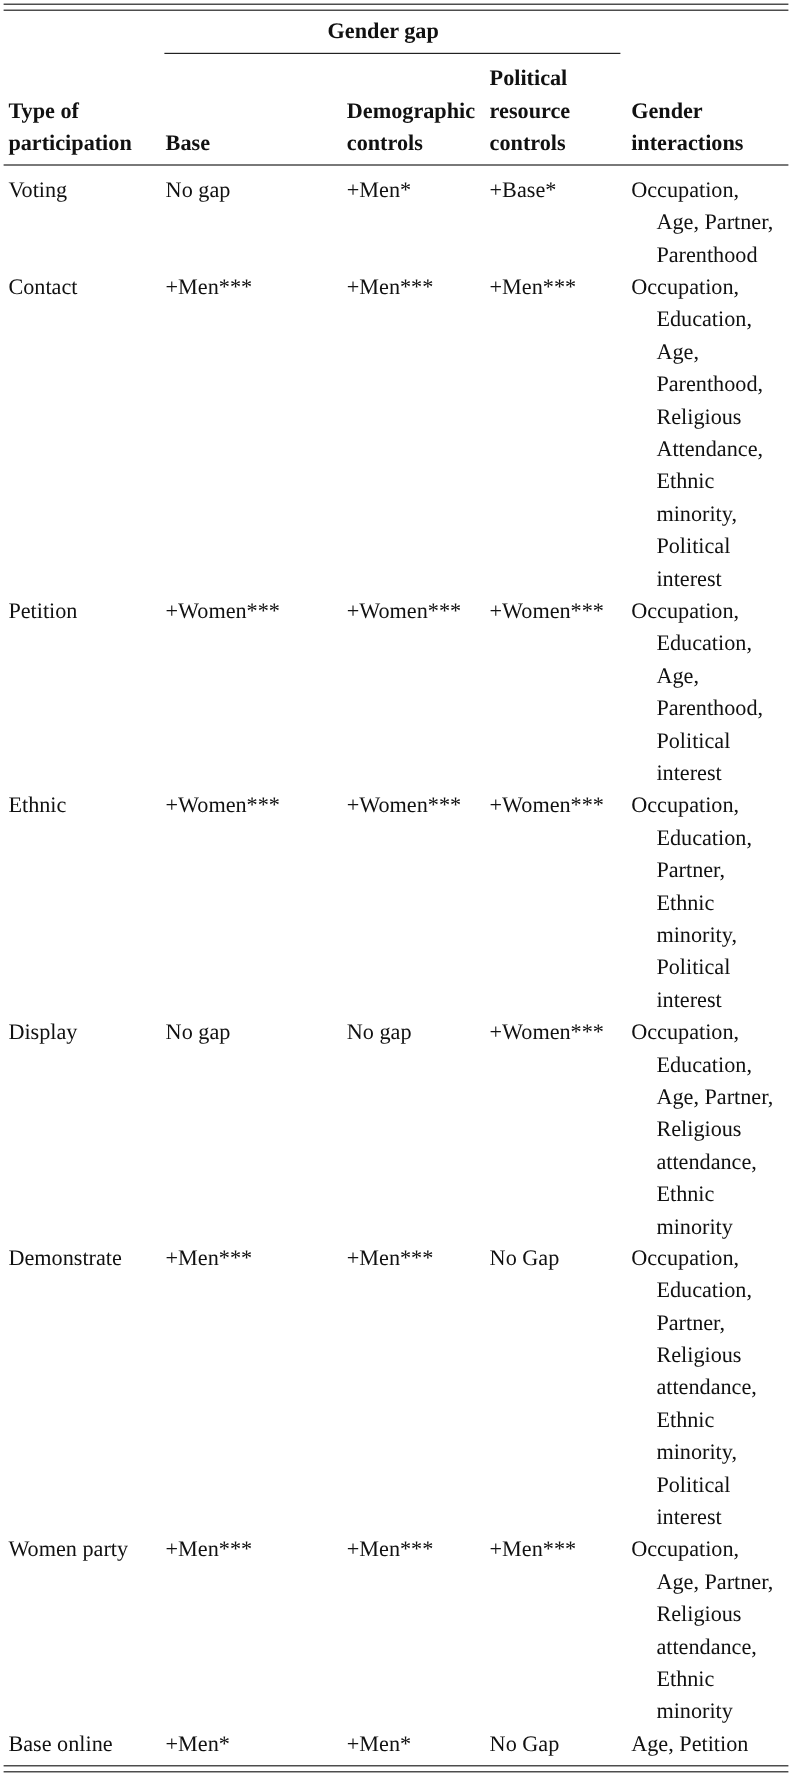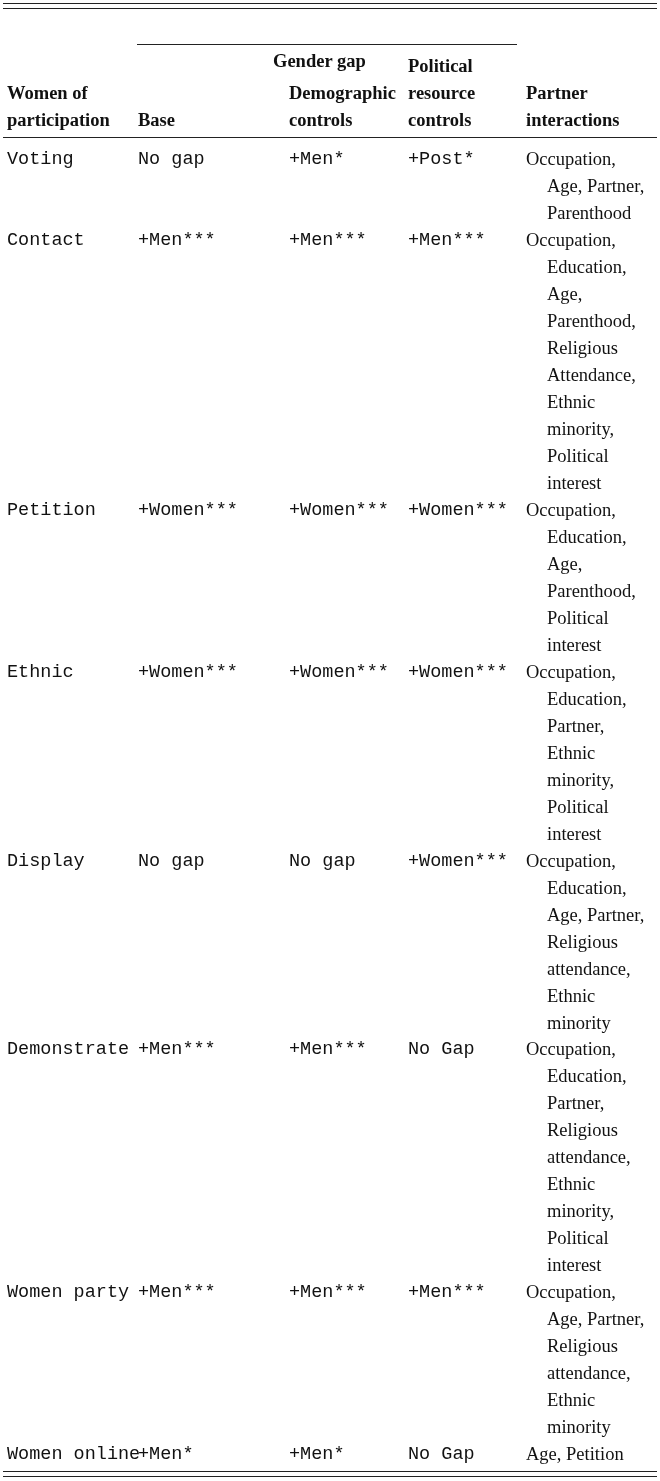--- a/index.html
+++ b/index.html
@@ -1,54 +1,54 @@
 <!DOCTYPE html>
 <html><head>
 <meta charset="utf-8">
 <style>
   html, body { margin: 0; padding: 0; background: #ffffff; }
   body { width: 660px; height: 1481px; position: relative; overflow: hidden;
          font-family: "Liberation Serif", serif; color: #111; font-size: 18.5px; }
   .rule { position: absolute; left: 3px; right: 3px; height: 0; border-top: 1.6px solid #222; }
   .span-rule { position: absolute; left: 137px; width: 380px; border-top: 1.3px solid #222; height:0; }
   .hdr { position: absolute; font-weight: bold; line-height: 27px; }
-  .cell { position: absolute; line-height: 27px; white-space: nowrap; font-family: Liberation Mono, monospace; }
+  .cell { position: absolute; line-height: 27px; white-space: nowrap; }
   .c0 { left: 7px; } .c1 { left: 138px; } .c2 { left: 289px; } .c3 { left: 408px; } .c4 { left: 526px; }
   .interactions { position: absolute; left: 526px; line-height: 27px; }
   .interactions div { white-space: nowrap; }
   .interactions div + div { padding-left: 21px; font-family: Liberation Serif, serif; }
 </style>
 </head>
 <body>
 
 <div>
   <div class="rule" style="top:3px"></div>
   <div class="rule" style="top:8px"></div>
 
-  <div class="hdr" style="left:273px; top:14px;margin-top:34px;">Gender gap</div>
+  <div class="hdr" style="left:273px; top:14px;">Gender gap</div>
   <div class="span-rule" style="top:44px"></div>
 
-  <div class="hdr c0" style="top:80px">Women of</div>
+  <div class="hdr c0" style="top:80px">Type of</div>
   <div class="hdr c0" style="top:107px">participation</div>
   <div class="hdr c1" style="top:107px">Base</div>
   <div class="hdr c2" style="top:80px">Demographic</div>
   <div class="hdr c2" style="top:107px">controls</div>
   <div class="hdr c3" style="top:53px">Political</div>
   <div class="hdr c3" style="top:80px">resource</div>
   <div class="hdr c3" style="top:107px">controls</div>
-  <div class="hdr c4" style="top:80px">Partner</div>
+  <div class="hdr c4" style="top:80px">Gender</div>
   <div class="hdr c4" style="top:107px">interactions</div>
 
   <div class="rule" style="top:137px"></div>
 
   <div>
     <div class="cell c0" style="top:146px">Voting</div>
     <div class="cell c1" style="top:146px">No gap</div>
     <div class="cell c2" style="top:146px">+Men*</div>
-    <div class="cell c3" style="top:146px">+Post*</div>
+    <div class="cell c3" style="top:146px">+Base*</div>
     <div class="interactions" style="top:146px">
       <div>Occupation,</div>
       <div>Age, Partner,</div>
       <div>Parenthood</div>
     </div>
   </div>
 
   <div>
     <div class="cell c0" style="top:227px">Contact</div>
     <div class="cell c1" style="top:227px">+Men***</div>
@@ -142,21 +142,21 @@
       <div>Occupation,</div>
       <div>Age, Partner,</div>
       <div>Religious</div>
       <div>attendance,</div>
       <div>Ethnic</div>
       <div>minority</div>
     </div>
   </div>
 
   <div>
-    <div class="cell c0" style="top:1441px">Women online</div>
+    <div class="cell c0" style="top:1441px">Base online</div>
     <div class="cell c1" style="top:1441px">+Men*</div>
     <div class="cell c2" style="top:1441px">+Men*</div>
     <div class="cell c3" style="top:1441px">No Gap</div>
     <div class="interactions" style="top:1441px">
       <div>Age, Petition</div>
     </div>
   </div>
 
   <div class="rule" style="top:1471px"></div>
   <div class="rule" style="top:1476px"></div>

